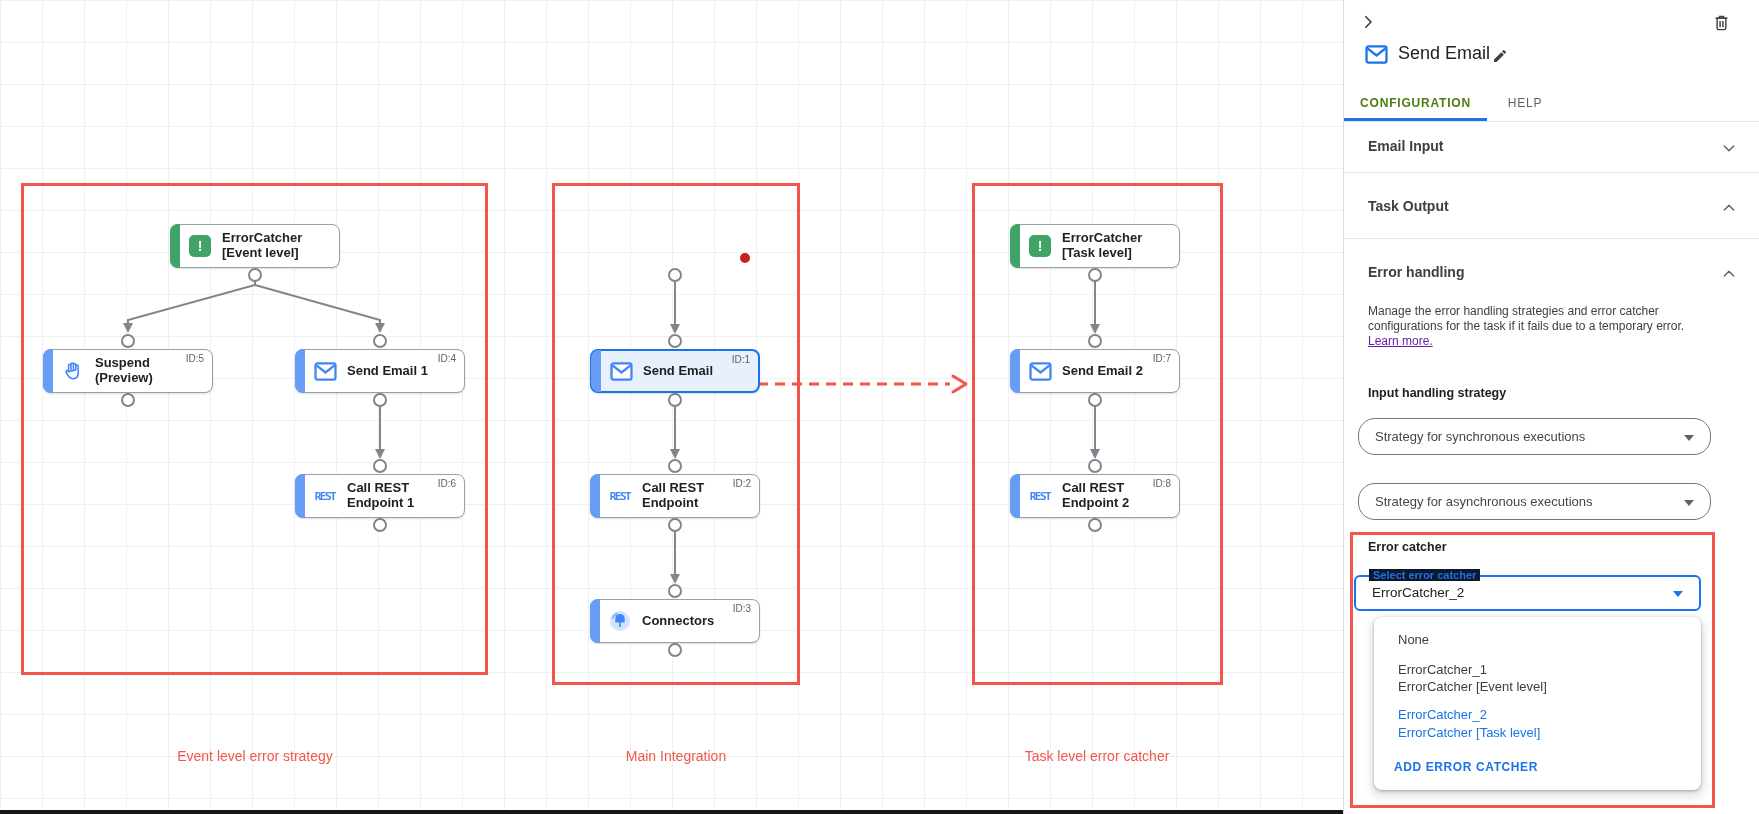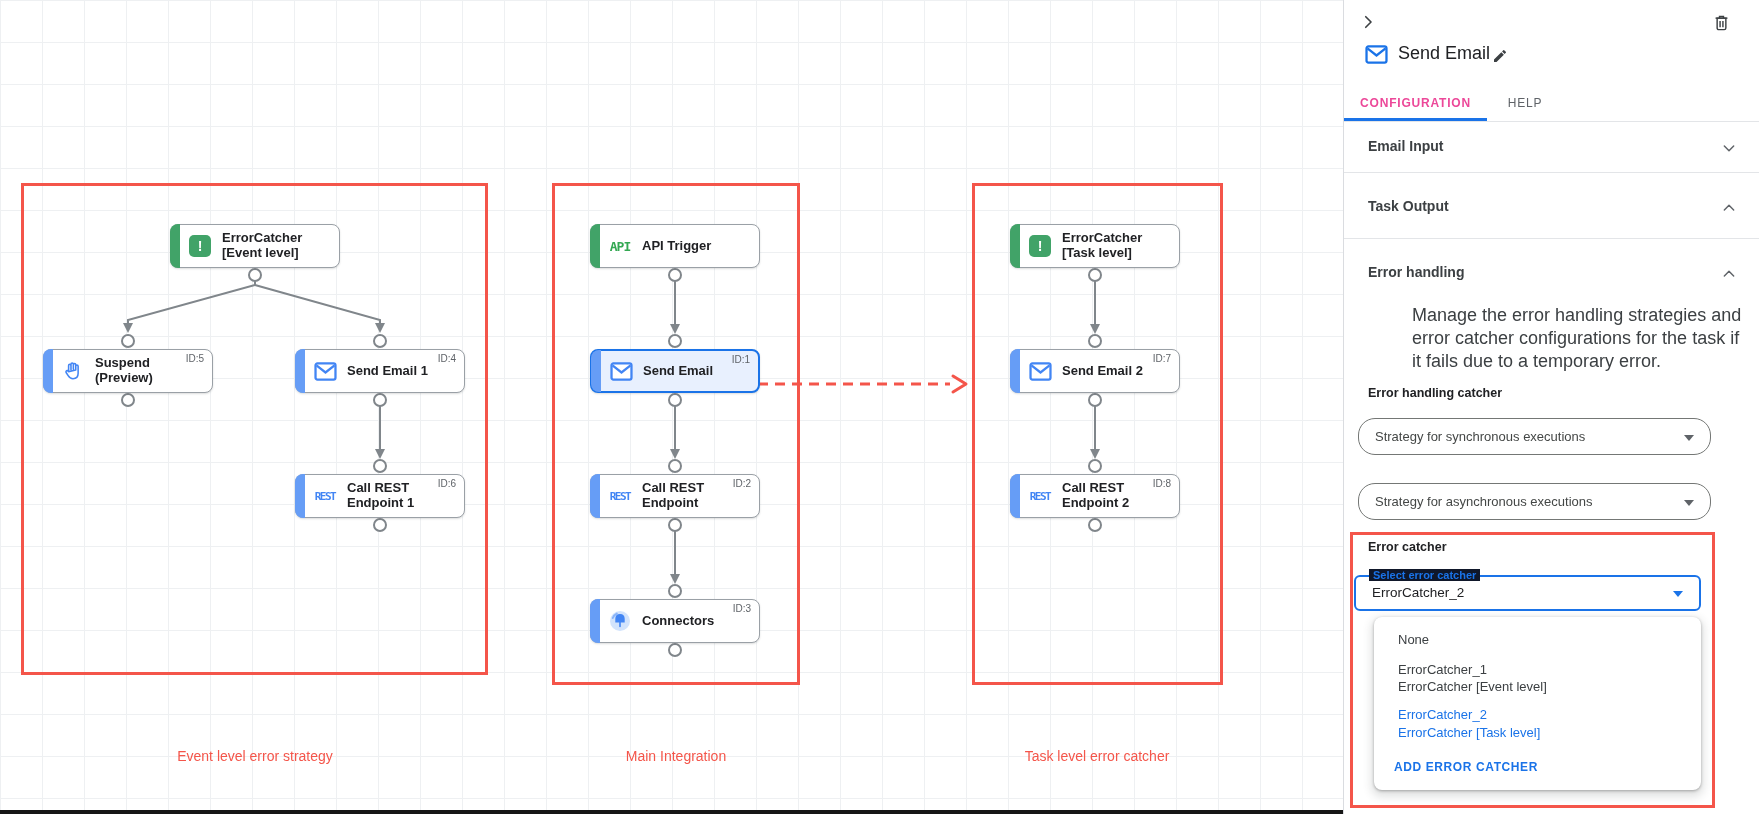--- a/index.html
+++ b/index.html
@@ -27,27 +27,27 @@
     font-size:14px;display:flex;align-items:center;justify-content:center;}
   .api-icon{font-family:"DejaVu Sans Mono",monospace;font-weight:bold;font-size:13px;color:#34a853;letter-spacing:-1px;}
   .rest-icon{font-family:"DejaVu Sans Mono",monospace;font-weight:bold;font-size:11px;color:#4285f4;letter-spacing:-1.5px;}
   .bottom-bar{position:absolute;left:0;top:810px;width:1343px;height:4px;background:#161616;}
 
   
   .panel{position:absolute;left:1343px;top:0;width:416px;height:814px;background:#fff;border-left:1px solid #dadce0;box-sizing:border-box;}
   .icon-btn{position:absolute;width:24px;height:24px;display:flex;align-items:center;justify-content:center;cursor:pointer;}
   .panel-title{position:absolute;left:54px;top:43px;font-size:18px;color:#202124;}
   .tab{position:absolute;top:86px;height:34px;line-height:34px;text-align:center;font-size:12px;font-weight:bold;letter-spacing:.8px;cursor:pointer;}
-  .tab.active{color:#ec4899;}
+  .tab.active{color:#4d7c0f;}
   .tab.inactive{color:#5f6368;font-weight:normal;}
   .tab-underline{position:absolute;left:0;top:118px;width:143px;height:3px;background:#1a73e8;}
   .hdiv{position:absolute;left:0;width:416px;height:1px;background:#e3e5e8;}
   .section-label{position:absolute;left:24px;font-size:14px;font-weight:bold;color:#3c4043;}
   .chev{position:absolute;right:22px;}
-  .desc{position:absolute;left:24px;top:304px;width:336px;font-size:18px;color:#3c4043;line-height:23px;margin-left:44px;}
+  .desc{position:absolute;left:24px;top:304px;width:336px;font-size:12px;color:#3c4043;line-height:15px;}
   .desc a{color:#681da8;text-decoration:underline;display:block;cursor:pointer;}
   .small-bold{position:absolute;left:24px;font-size:12.5px;font-weight:bold;color:#202124;}
   .select{position:absolute;left:14px;width:353px;height:37px;border:1px solid #747775;border-radius:17px;
     box-sizing:border-box;background:#fff;cursor:pointer;}
   .select .val{display:block;padding-left:16px;line-height:35px;font-size:13px;color:#444746;white-space:nowrap;overflow:hidden;}
   .caret{position:absolute;right:16px;top:16px;width:0;height:0;border-left:5px solid transparent;border-right:5px solid transparent;border-top:6px solid #5f6368;}
   .red-section{position:absolute;left:6px;top:532px;width:365px;height:276px;border:3px solid #f4554a;box-sizing:border-box;}
   .select.focused{left:10px;top:575px;width:347px;height:36px;border:2px solid #1a73e8;border-radius:6px;}
   .select.focused .val{line-height:32px;font-size:13.5px;color:#202124;}
   .float-label{position:absolute;left:13px;top:-8px;font-size:11px;color:#1a73e8;background:#0f172a;padding:0 4px;font-weight:bold;}
@@ -163,27 +163,20 @@
     <div class="node" style="left:295px;top:474px;">
       <span class="bar blue"></span>
       <span class="nicon">
           <span class="rest-icon">REST</span>
         </span>
       <span class="nlabel">Call REST
 Endpoint 1</span>
       <span class="nid">ID:6</span>
     </div>
 
-    <div class="node" style="left:590px;top:224px;">
-      <span class="bar green"></span>
-      <span class="nicon">
-          <span class="api-icon">API</span>
-        </span>
-      <span class="nlabel">API Trigger</span>
-    </div>
 
     <div class="node selected" style="left:590px;top:349px;">
       <span class="bar blue"></span>
       <span class="nicon">
         <svg width="23" height="19" viewBox="0 0 24 20">
             <rect x="1.5" y="1.5" width="21" height="17" rx="2" fill="#fff" stroke="#4285f4" stroke-width="2.4"></rect>
             <path d="M2.5 3.5 L12 11 L21.5 3.5" fill="none" stroke="#4285f4" stroke-width="2.4"></path>
           </svg>
       </span>
       <span class="nlabel">Send Email</span>
@@ -303,23 +296,24 @@
 
     <div class="section-label" style="top:264px;">Error handling</div>
     <div class="chev" style="top:266px;">
       <svg width="16" height="16" viewBox="0 0 24 24">
           <polyline points="5,15 12,8 19,15" fill="none" stroke="#5f6368" stroke-width="2.2" stroke-linecap="round" stroke-linejoin="round"></polyline>
         </svg>
     </div>
 
     <div class="desc">
       <span>Manage the error handling strategies and error catcher configurations for the task if it fails due to a temporary error.</span>
-    </div>
-
-    <div class="small-bold" style="top:386px;">Error handling catcher</div>
+      <a>Learn more.</a>
+    </div>
+
+    <div class="small-bold" style="top:386px;">Input handling strategy</div>
 
     <div class="select" style="top:418px;">
       <span class="val">Strategy for synchronous executions</span>
       <span class="caret"></span>
     </div>
 
     <div class="select" style="top:483px;">
       <span class="val">Strategy for asynchronous executions</span>
       <span class="caret"></span>
     </div>

